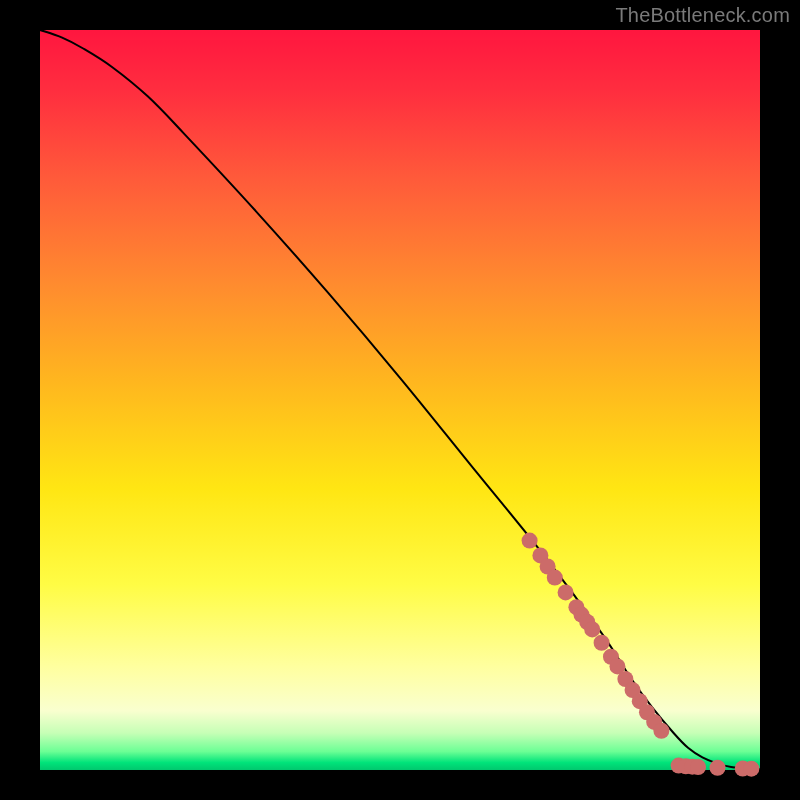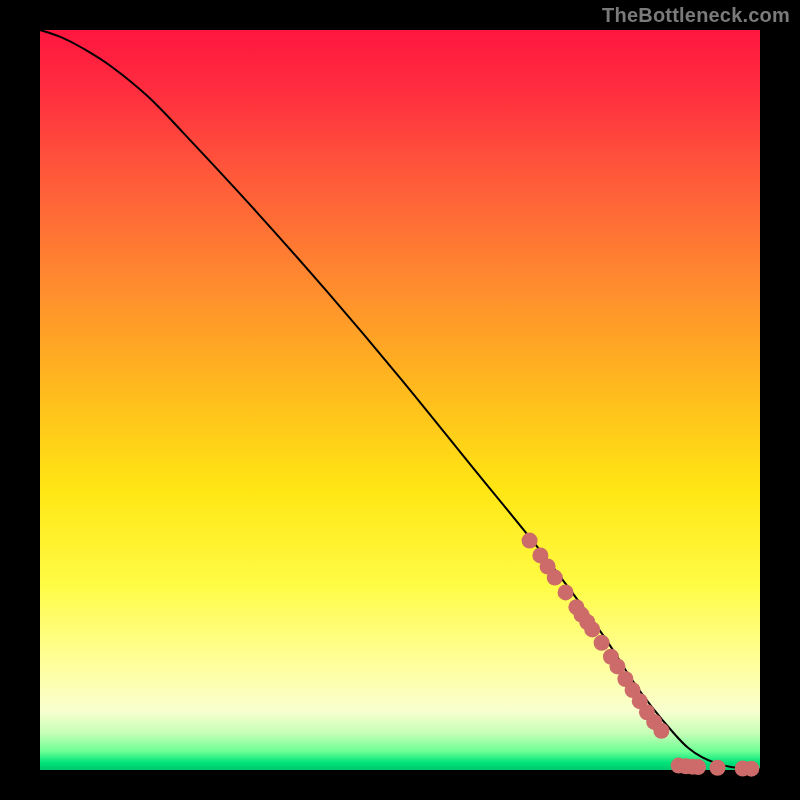--- a/index.html
+++ b/index.html
@@ -16,21 +16,21 @@
     width: 800px;
     height: 800px;
     background: #000;
   }
   .attribution {
     position: absolute;
     top: 4px;
     right: 10px;
     color: #7a7a7a;
     font-size: 20px;
-    font-weight: 700;
+    font-weight: 400;
     letter-spacing: 0.2px;
   }
   .plot-area {
     position: absolute;
     left: 40px;
     top: 30px;
     width: 720px;
     height: 740px;
     
     background: linear-gradient(

